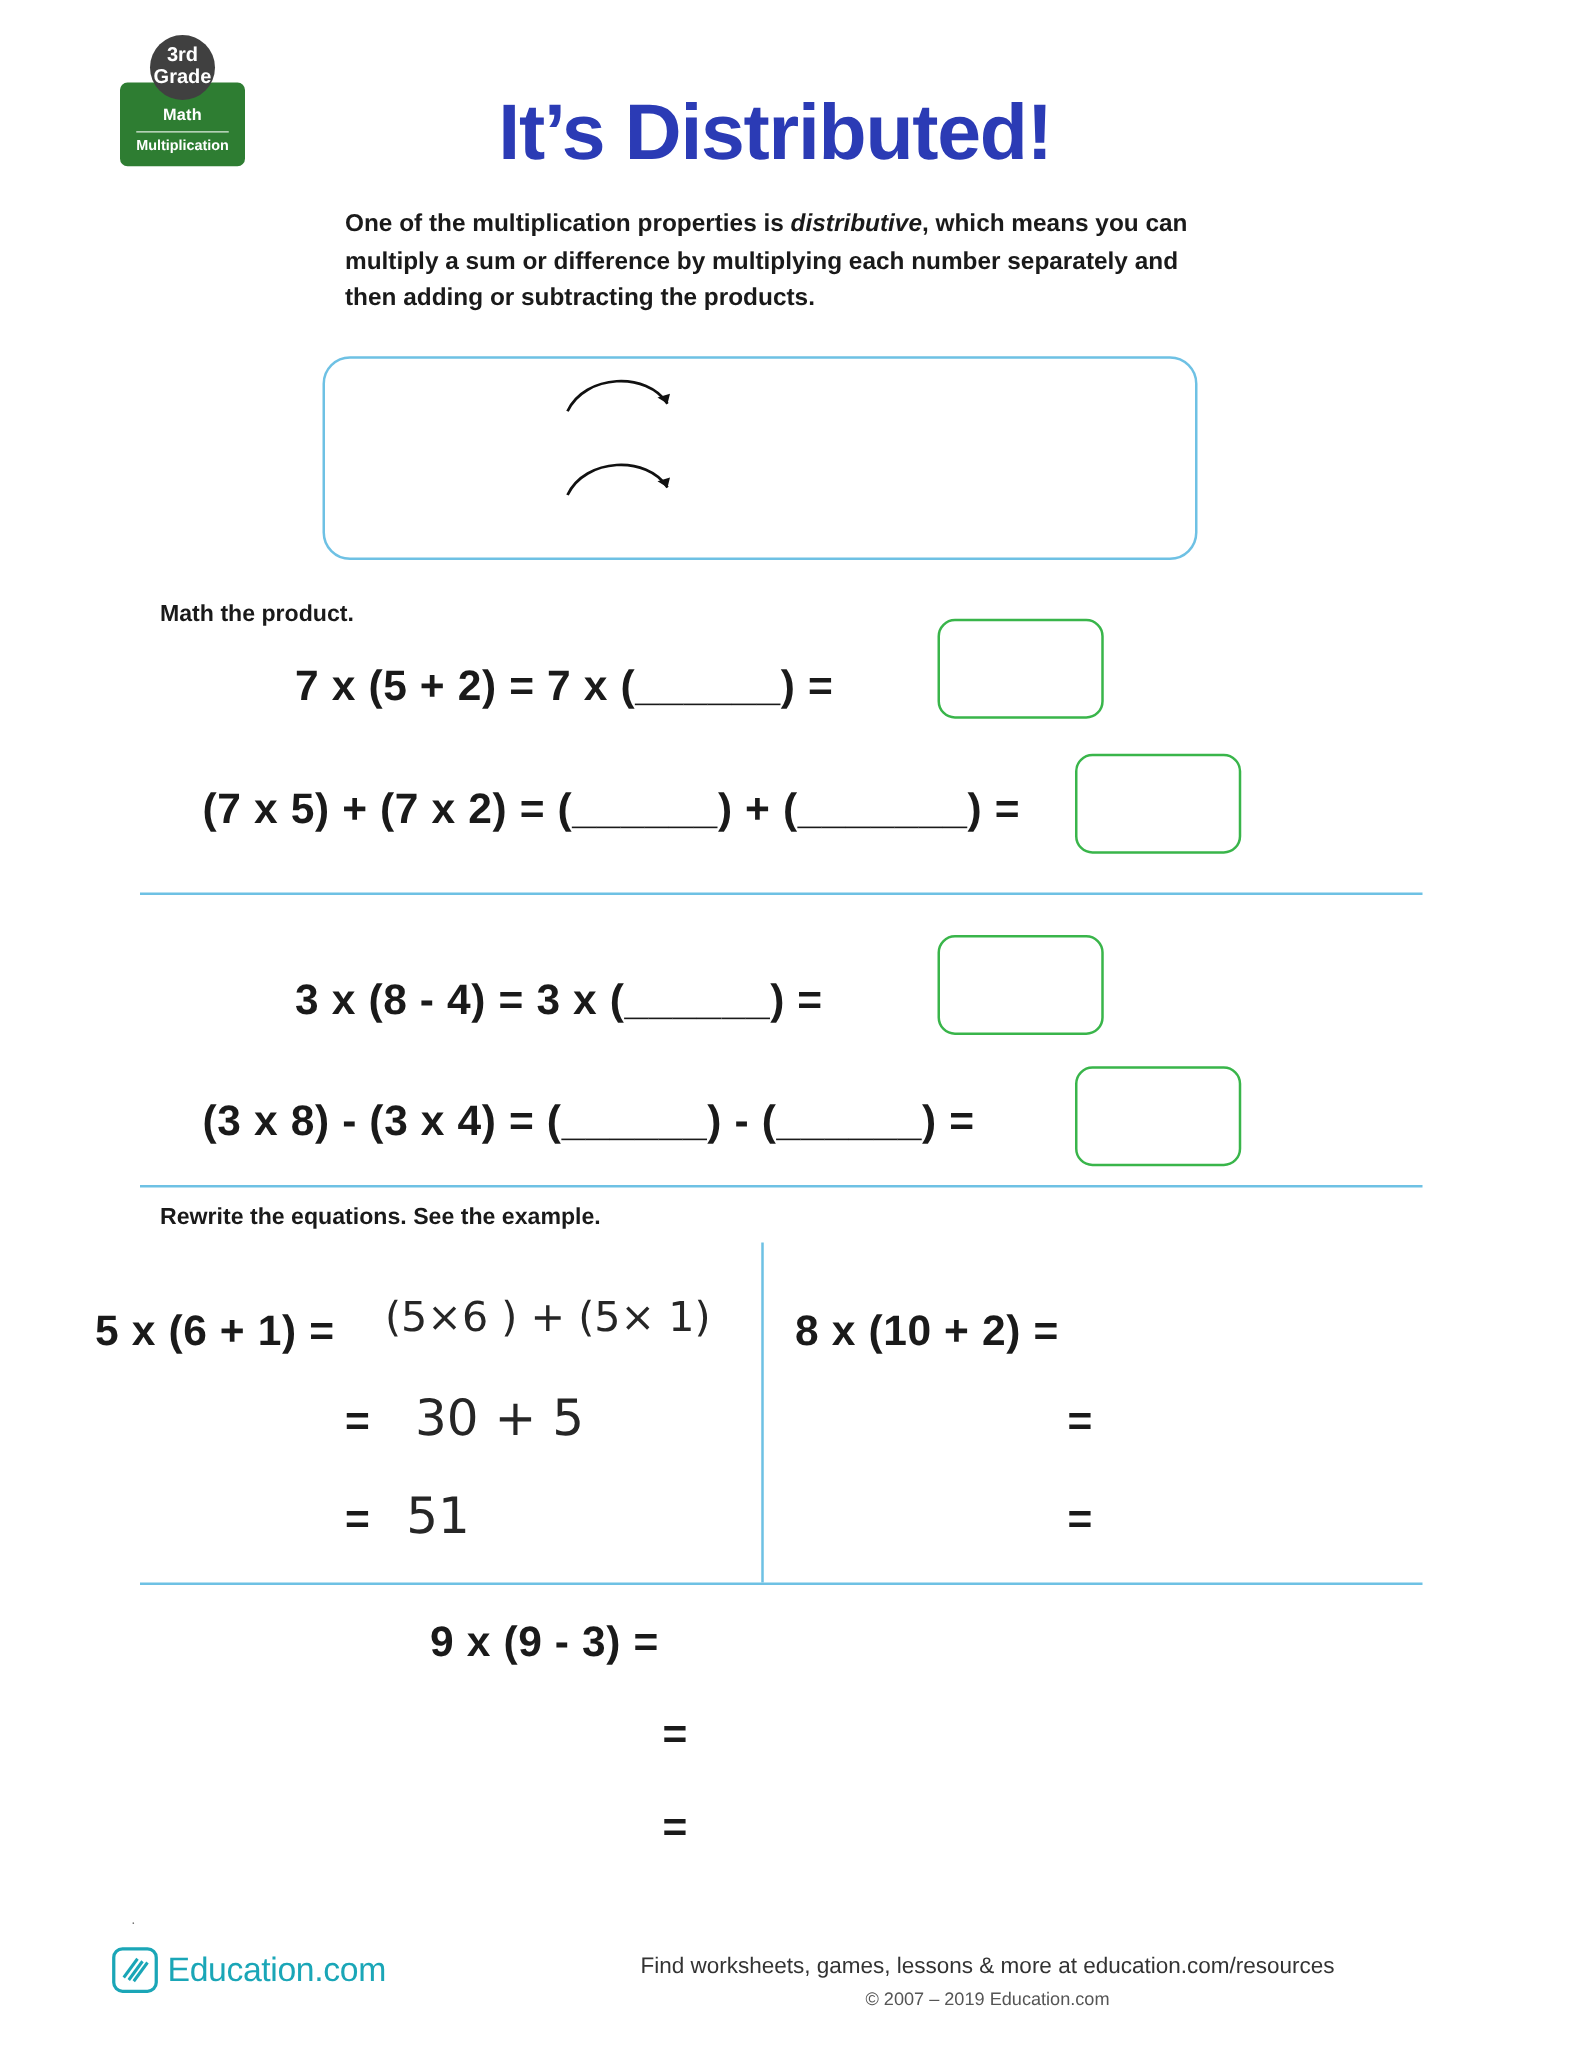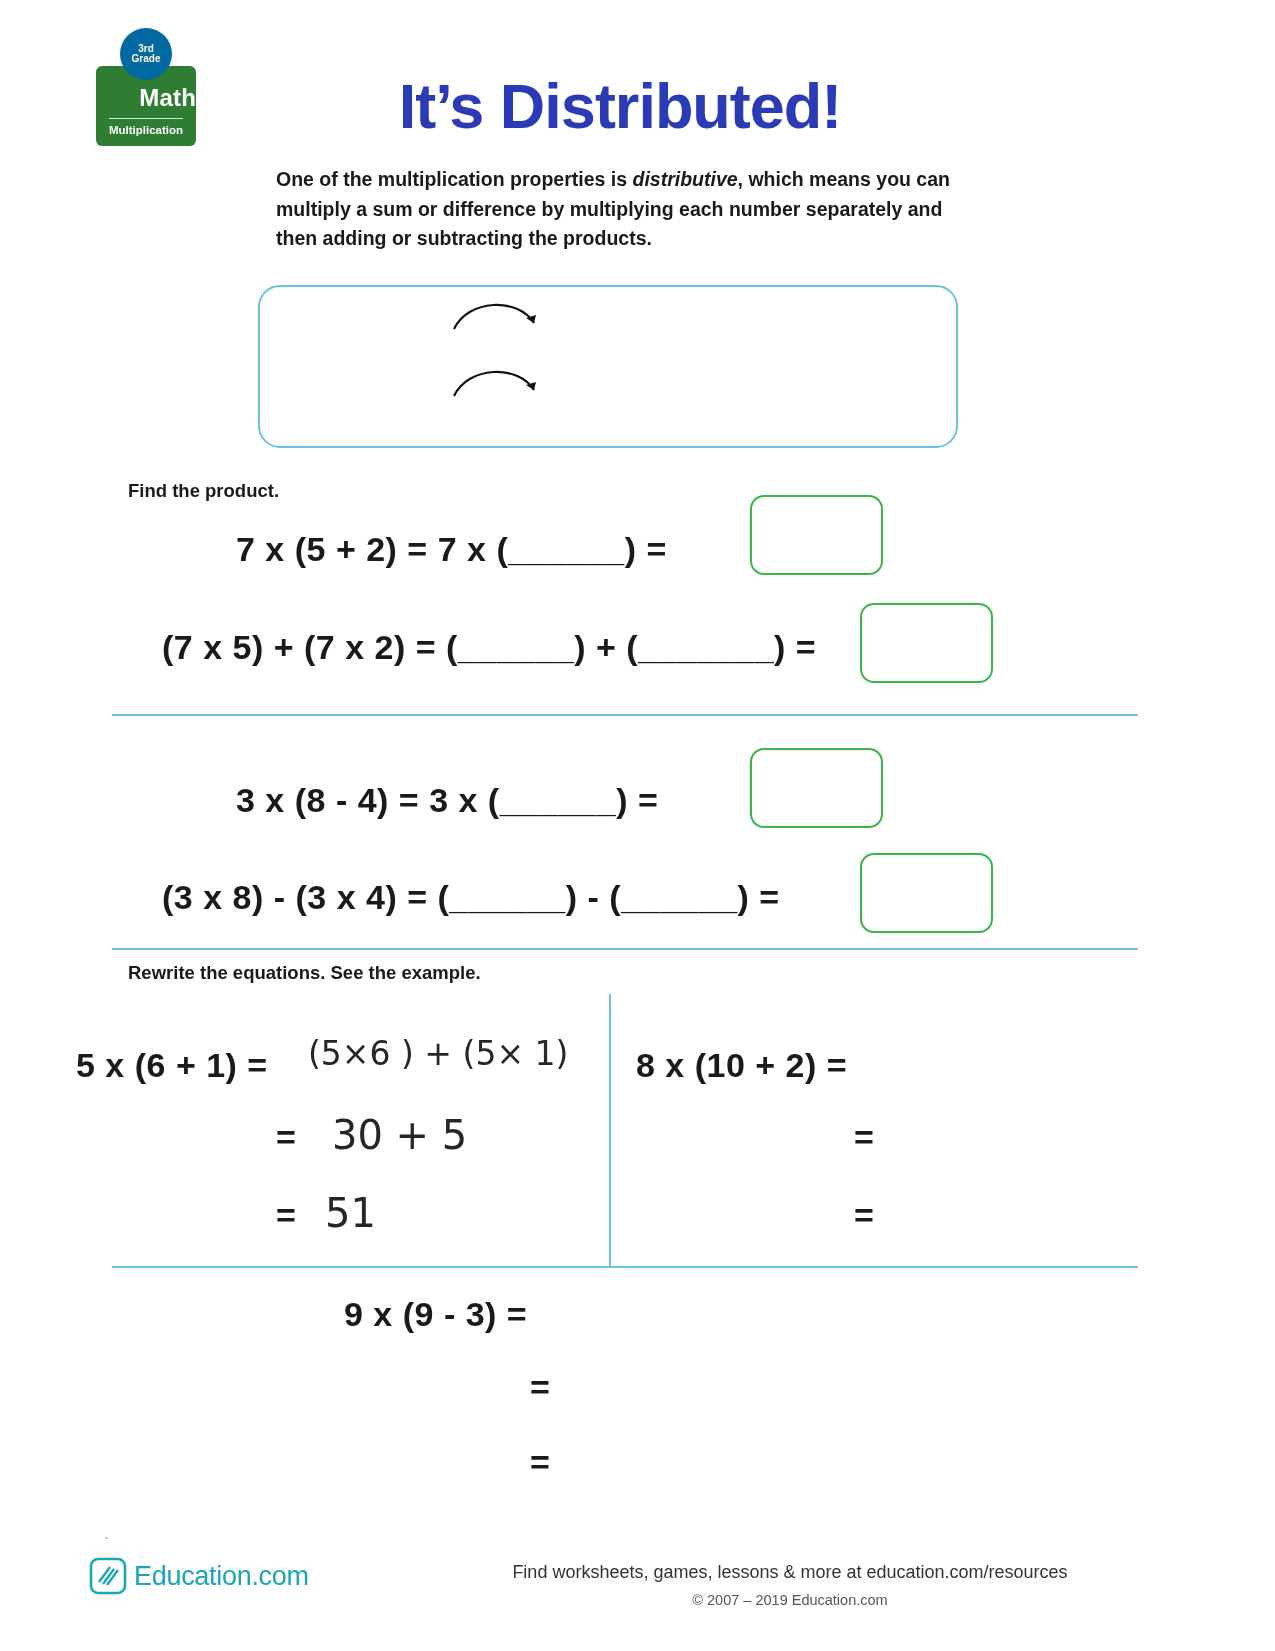--- a/index.html
+++ b/index.html
@@ -21,46 +21,45 @@
     position: absolute;
     left: 96px;
     top: 28px;
     width: 100px;
     text-align: center;
   }
   .badge-circle {
     width: 52px;
     height: 52px;
     border-radius: 50%;
-    background: #0369a1;
+    background: #404040;
     color: #ffffff;
     font-weight: bold;
-    font-size: 10px;
+    font-size: 16px;
     line-height: 1.05;
     display: flex;
     flex-direction: column;
     align-items: center;
     justify-content: center;
     margin: 0 auto;
     position: relative;
     z-index: 2;
   }
   .badge-body {
     width: 100px;
     background: #2e7d32;
     border-radius: 6px;
     margin-top: -14px;
     padding: 18px 0 10px 0;
     color: #ffffff;
   }
   .badge-subject {
-    font-size: 24px;
+    font-size: 13px;
     font-weight: bold;
     letter-spacing: 0.2px;
-    text-align: right;
   }
   .badge-rule {
     width: 74px;
     height: 1px;
     background: rgba(255,255,255,0.85);
     margin: 6px auto 5px auto;
   }
   .badge-topic {
     font-size: 11.5px;
     font-weight: bold;
@@ -227,21 +226,21 @@
     <path d="M6,32 C20,2 70,0 86,26" fill="none" stroke="#111" stroke-width="2.2"></path>
     <path d="M86,26 l-8,-5 l10,-3 z" fill="#111"></path>
   </svg>
 
   <svg class="arcs" style="left:188px; top:77px;" width="120" height="40" viewBox="0 0 120 40">
     <path d="M6,32 C20,2 70,0 86,26" fill="none" stroke="#111" stroke-width="2.2"></path>
     <path d="M86,26 l-8,-5 l10,-3 z" fill="#111"></path>
   </svg>
 </div>
 
-<div class="section-label" style="left:128px; top:480px;">Find the product.</div>
+<div class="section-label" style="left:128px; top:480px;">Math the product.</div>
 
 <div class="eq" style="left:236px; top:530px;">7  x  (5 + 2)  =   7 x (______)  =</div>
 <div class="answerbox" style="left:750px; top:495px; width:133px; height:80px;"></div>
 
 <div class="eq" style="left:162px; top:628px;">(7  x  5) + (7 x 2)  =   (______) + (_______)  =</div>
 <div class="answerbox" style="left:860px; top:603px; width:133px; height:80px;"></div>
 
 <div class="hline" style="left:112px; top:714px; width:1026px;"></div>
 
 <div class="eq" style="left:236px; top:781px;">3  x  (8 - 4)  =   3 x (______)  =</div>

